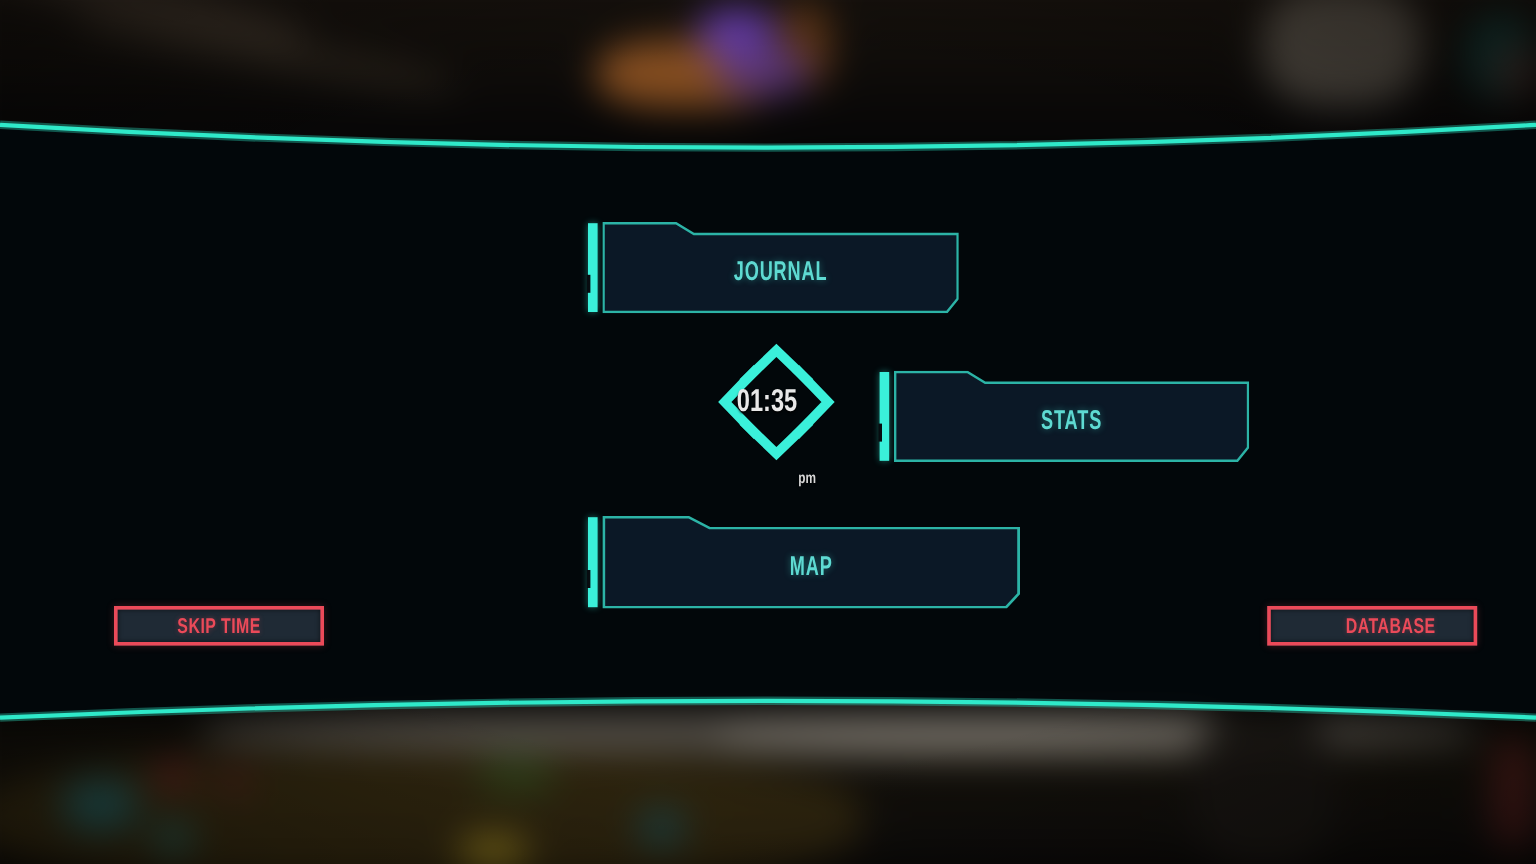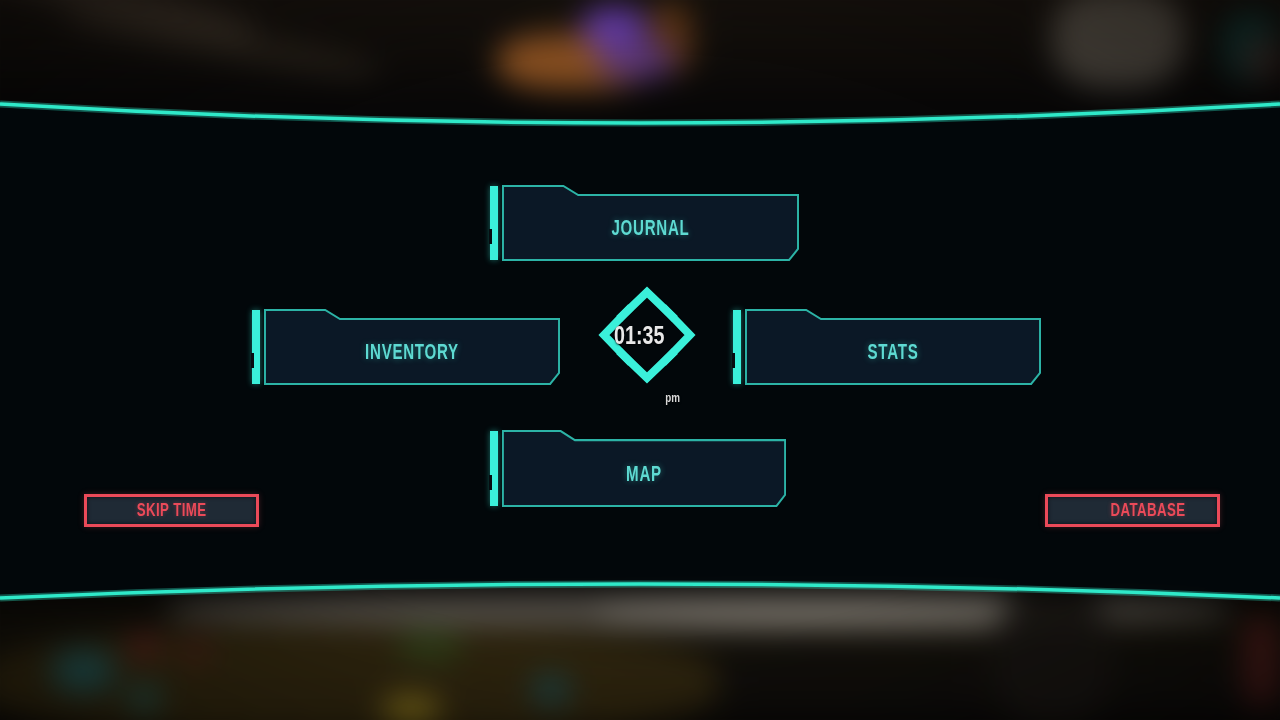--- a/index.html
+++ b/index.html
@@ -46,32 +46,32 @@
   .menu-btn .shape{position:absolute;left:12px;top:0;right:0;bottom:0;width:calc(100% - 12px);height:100%;}
   .menu-btn .label{
     position:absolute;left:12px;right:0;top:8px;bottom:0;
     display:flex;align-items:center;justify-content:center;
     color:#5edad2;font-size:21px;font-weight:700;letter-spacing:1px;
     transform:scale(.72,1.08);text-shadow:0 0 7px rgba(62,232,210,.4);
     white-space:nowrap;}
   #btn-journal  {left:490px;top:185px;width:309px;height:76px;}
   #btn-inventory{left:252px;top:309px;width:308px;height:76px;}
   #btn-stats    {left:733px;top:309px;width:308px;height:76px;padding-left:15px;}
-  #btn-map      {left:490px;top:430px;width:296px;height:77px;}
+  #btn-map      {left:490px;top:430px;width:360px;height:77px;}
   
   .clock-widget{position:absolute;left:579px;top:267px;width:136px;height:136px;text-align:center;}
   .clock-widget svg{position:absolute;inset:0;}
   .clock-time{position:absolute;inset:0;display:flex;align-items:center;justify-content:center;
     color:#e8e8e8;font-size:24px;font-weight:700;transform:scale(.82,1.1);
     text-shadow:0 1px 2px rgba(0,0,0,.8);white-space:nowrap;}
   .clock-time .meridiem{font-size:12px;font-weight:700;color:#d8d8d8;align-self:flex-end;
     padding-bottom:4px;margin-left:1px;}
   
   .red-btn{position:absolute;width:175px;height:33px;border:3px solid #eb4a59;background:#1f2a35;
-    display:flex;align-items:center;justify-content:center;cursor:pointer;padding:0;margin:4px;
+    display:flex;align-items:center;justify-content:center;cursor:pointer;padding:0;margin:15px;
     box-shadow:0 0 6px rgba(235,74,89,.25), inset 0 0 4px rgba(0,0,0,.6);}
   .red-btn .label{color:#eb4a59;font-size:17px;font-weight:700;letter-spacing:.5px;
     transform:scale(.78,1.05);white-space:nowrap;text-shadow:0 0 5px rgba(235,74,89,.35);}
   #btn-skip-time{left:80px;top:490px;}
   #btn-database {left:1041px;top:490px;padding-left:31px;}
 </style>
 </head>
 <body>
 
 <div class="screen">
@@ -112,27 +112,20 @@
   </svg>
 
   <button class="menu-btn" id="btn-journal">
     <span class="bar"></span>
     <svg class="shape" viewBox="0 0 300 76" preserveAspectRatio="none">
       <polygon points="1,1 62,1 77,10 299,10 299,64 290,75 1,75" fill="#0b1928" fill-opacity="0.96" stroke="#2cb3a6" stroke-width="2"></polygon>
     </svg>
     <span class="label">JOURNAL</span>
   </button>
 
-  <button class="menu-btn" id="btn-inventory">
-    <span class="bar"></span>
-    <svg class="shape" viewBox="0 0 300 76" preserveAspectRatio="none">
-      <polygon points="1,1 62,1 77,10 299,10 299,64 290,75 1,75" fill="#0b1928" fill-opacity="0.96" stroke="#2cb3a6" stroke-width="2"></polygon>
-    </svg>
-    <span class="label">INVENTORY</span>
-  </button>
 
   <button class="menu-btn" id="btn-stats">
     <span class="bar"></span>
     <svg class="shape" viewBox="0 0 300 76" preserveAspectRatio="none">
       <polygon points="1,1 62,1 77,10 299,10 299,64 290,75 1,75" fill="#0b1928" fill-opacity="0.96" stroke="#2cb3a6" stroke-width="2"></polygon>
     </svg>
     <span class="label">STATS</span>
   </button>
 
   <button class="menu-btn" id="btn-map">

